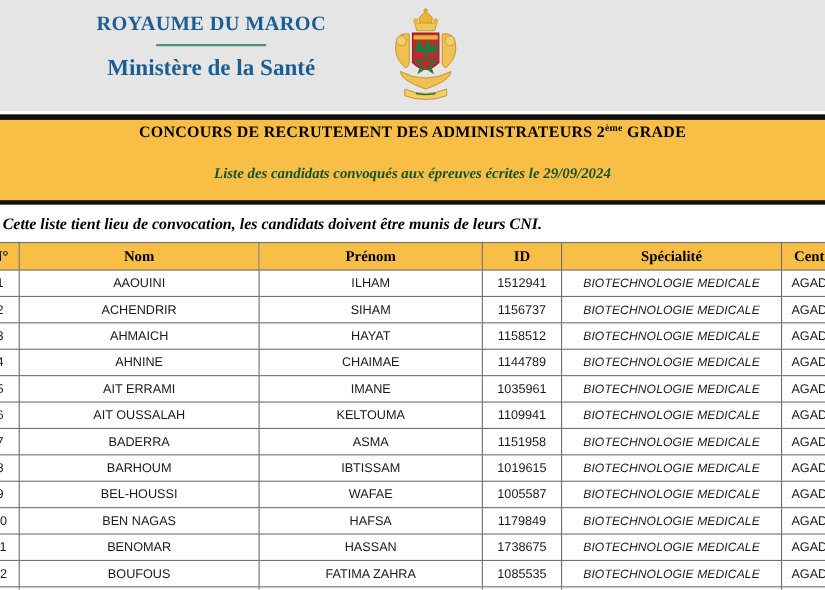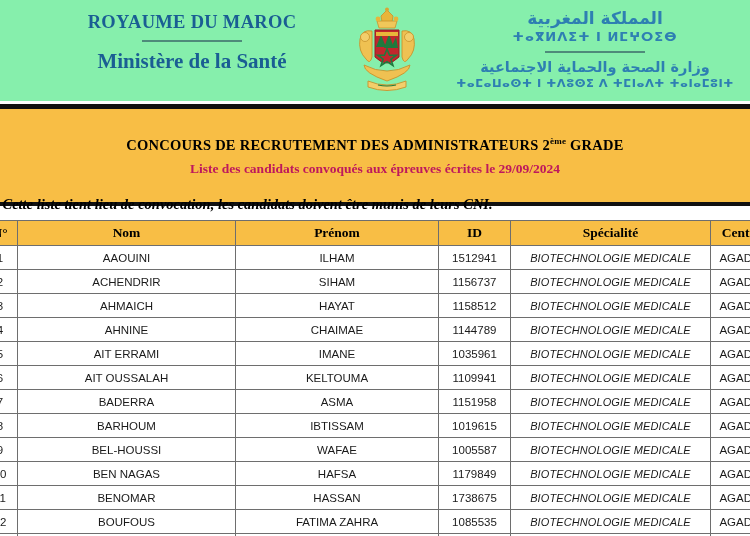--- a/index.html
+++ b/index.html
@@ -13,21 +13,21 @@
     overflow: hidden;
     font-family: "Liberation Sans", sans-serif;
     position: relative;
   }
 
   
   .header {
     position: relative;
     height: 101px;
     width: 750px;
-    background: #86efac;
+    background: #e5e5e5;
   }
   .hdr-fr {
     position: absolute;
     left: 47px;
     top: 12px;
     width: 290px;
     text-align: center;
     color: #1F6096;
     font-family: "Liberation Serif", serif;
   }
@@ -106,50 +106,50 @@
     letter-spacing: 0.5px;
     line-height: 1.3;
   }
 
   
   .banner {
     position: absolute;
     left: 0px;
     top: 104px;
     width: 750px;
-    height: 102px;
+    height: 82px;
     box-sizing: border-box;
     background: #F8BE45;
     border-top: 5px solid #111111;
     border-bottom: 4px solid #111111;
     display: flex;
     flex-direction: column;
     align-items: center;
-    justify-content: center;
   }
   .banner .b-title {
     font-family: "Liberation Serif", serif;
     font-weight: bold;
     font-size: 14.5px;
     color: #000000;
     letter-spacing: 0.25px;
     margin-top: 2px;
     white-space: nowrap;
   }
   .banner .b-title sup {
     font-size: 9px;
     vertical-align: super;
   }
   .banner .b-sub {
     font-family: "Liberation Serif", serif;
     font-weight: bold;
     font-size: 13.5px;
-    color: #be185d;
-    margin-top: 8px;
-    white-space: nowrap;
+    color: #14532d;
+    margin-top: 20px;
+    white-space: nowrap;
+    font-style: italic;
   }
 
   
   .note {
     position: absolute;
     left: -6px;
     top: 196px;
     font-family: "Liberation Serif", serif;
     font-style: italic;
     font-weight: bold;
@@ -238,27 +238,20 @@
       <path d="M54 24 Q64 22 66 32 Q68 44 60 52 Q56 58 54 50 L54 30 Z" fill="#EFC152" stroke="#C8922B" stroke-width="0.9"></path>
       <circle cx="17" cy="30" r="4.5" fill="#F3CE6B" stroke="#C8922B" stroke-width="0.8"></circle>
       <circle cx="61" cy="30" r="4.5" fill="#F3CE6B" stroke="#C8922B" stroke-width="0.8"></circle>
 
       <path d="M16 58 Q39 70 62 58 Q62 66 39 74 Q16 66 16 58 Z" fill="#EFC152" stroke="#C8922B" stroke-width="0.9"></path>
       <path d="M20 74 Q39 82 58 74 L58 80 Q39 87 20 80 Z" fill="#F3CE6B" stroke="#C8922B" stroke-width="0.9"></path>
       <path d="M30 78 Q39 80 48 78" stroke="#1F7A3D" stroke-width="1.2" fill="none"></path>
     </svg>
   </div>
 
-  <div class="hdr-ar">
-    <div class="ar1">المملكة المغربية</div>
-    <div class="tif1">ⵜⴰⴳⵍⴷⵉⵜ ⵏ ⵍⵎⵖⵔⵉⴱ</div>
-    <div class="ar-rule"></div>
-    <div class="ar2">وزارة الصحة والحماية الاجتماعية</div>
-    <div class="tif2">ⵜⴰⵎⴰⵡⴰⵙⵜ ⵏ ⵜⴷⵓⵙⵉ ⴷ ⵜⵎⵏⴰⴷⵜ ⵜⴰⵏⴰⵎⵓⵏⵜ</div>
-  </div>
 </div>
 
 <div class="banner">
   <div class="b-title"><span>CONCOURS DE RECRUTEMENT DES ADMINISTRATEURS 2</span><sup>ème</sup><span> GRADE</span></div>
   <div class="b-sub">Liste des candidats convoqués aux épreuves écrites le 29/09/2024</div>
 </div>
 
 <div class="note">: Cette liste tient lieu de convocation, les candidats doivent être munis de leurs CNI.</div>
 
 <div class="table-wrap">

